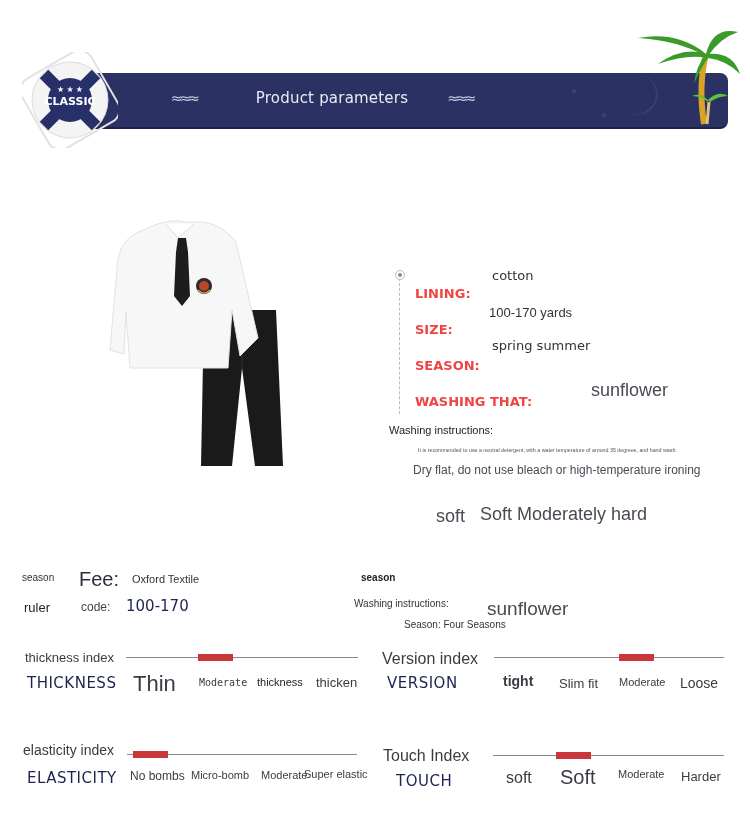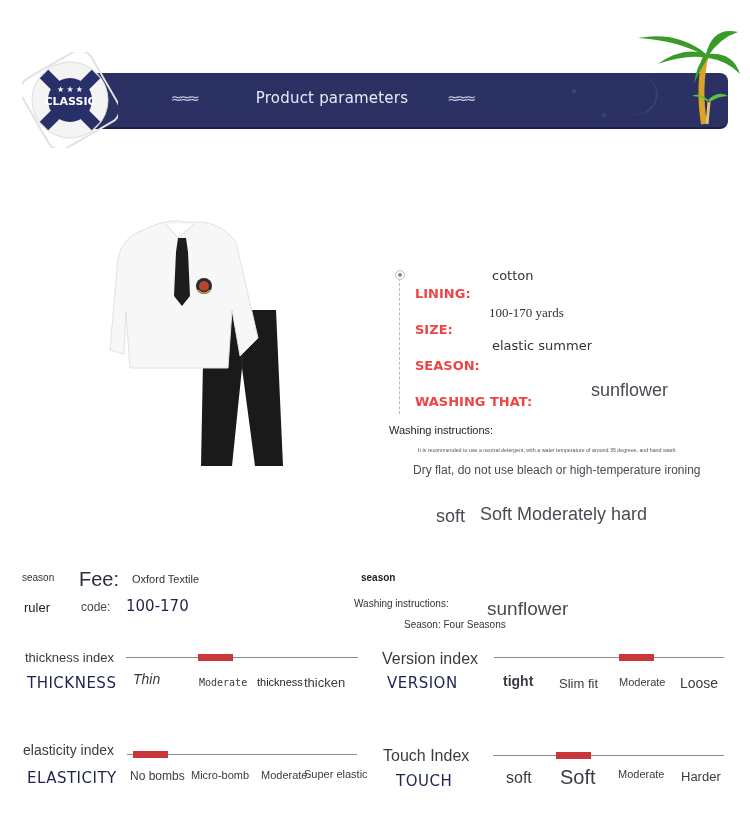--- a/index.html
+++ b/index.html
@@ -95,24 +95,24 @@
   <path d="M90 72 Q 96 78 102 72" stroke="#d5a54a" stroke-width="1.5" fill="none"></path>
 </svg>
 
 <div class="abs dash-line"></div>
 <div class="abs dot"></div>
 
 <div class="abs spec-label" style="left:415px;top:270px;">LINING:</div>
 <div class="abs spec-value" style="left:492px;top:268px;">cotton</div>
 
 <div class="abs spec-label" style="left:415px;top:306px;">SIZE:</div>
-<div class="abs spec-value condensed" style="left:489px;top:305px;font-size:13px;font-family:Liberation Serif, serif;">100-170 yards</div>
+<div class="abs spec-value condensed" style="left:489px;top:305px;font-size:13px;">100-170 yards</div>
 
 <div class="abs spec-label" style="left:415px;top:342px;">SEASON:</div>
-<div class="abs spec-value" style="left:492px;top:338px;">elastic summer</div>
+<div class="abs spec-value" style="left:492px;top:338px;">spring summer</div>
 
 <div class="abs spec-label" style="left:415px;top:378px;">WASHING THAT:</div>
 <div class="abs gray condensed" style="left:591px;top:380px;font-size:18px;">sunflower</div>
 
 <div class="abs gray condensed" style="left:389px;top:424px;font-size:11px;color:#222;">Washing instructions:</div>
 <div class="abs" style="left:418px;top:447px;font-size:5.3px;color:#555;white-space:nowrap;">It is recommended to use a neutral detergent, with a water temperature of around 35 degrees, and hand wash.</div>
 <div class="abs gray condensed" style="left:413px;top:463px;font-size:12px;">Dry flat, do not use bleach or high-temperature ironing</div>
 <div class="abs gray condensed" style="left:436px;top:506px;font-size:18px;">soft</div>
 <div class="abs gray condensed" style="left:480px;top:504px;font-size:18px;">Soft Moderately hard</div>
 
@@ -125,24 +125,24 @@
 
 <div class="abs condensed" style="left:361px;top:572px;font-size:10px;color:#222;font-weight:bold;">season</div>
 <div class="abs condensed" style="left:404px;top:572px;font-size:10px;color:#333;margin-top:47px;">Season: Four Seasons</div>
 <div class="abs condensed" style="left:354px;top:598px;font-size:10px;color:#333;">Washing instructions:</div>
 <div class="abs gray condensed" style="left:487px;top:598px;font-size:19px;">sunflower</div>
 
 <div class="abs idx-title condensed" style="left:25px;top:650px;">thickness index</div>
 <div class="abs scale-line" style="left:126px;top:657px;width:232px;"></div>
 <div class="abs scale-mark" style="left:198px;top:654px;width:35px;"></div>
 <div class="abs idx-cap" style="left:27px;top:674px;">THICKNESS</div>
-<div class="abs opt condensed" style="left:133px;top:671px;font-size:14px;font-style:italic;">Thin</div>
+<div class="abs opt condensed" style="left:133px;top:671px;font-size:22px;">Thin</div>
 <div class="abs opt" style="left:199px;top:677px;font-size:10px;font-family:'DejaVu Sans Mono',monospace;">Moderate</div>
 <div class="abs opt condensed" style="left:257px;top:676px;font-size:11px;color:#222;">thickness</div>
-<div class="abs opt condensed" style="left:304px;top:675px;font-size:13px;">thicken</div>
+<div class="abs opt condensed" style="left:316px;top:675px;font-size:13px;">thicken</div>
 
 <div class="abs idx-title-lg condensed" style="left:382px;top:650px;">Version index</div>
 <div class="abs scale-line" style="left:494px;top:657px;width:230px;"></div>
 <div class="abs scale-mark" style="left:619px;top:654px;width:35px;"></div>
 <div class="abs idx-cap" style="left:387px;top:674px;">VERSION</div>
 <div class="abs opt condensed" style="left:503px;top:673px;font-size:14px;font-weight:bold;">tight</div>
 <div class="abs opt condensed" style="left:559px;top:676px;font-size:13px;">Slim fit</div>
 <div class="abs opt condensed" style="left:619px;top:676px;font-size:11px;">Moderate</div>
 <div class="abs opt condensed" style="left:680px;top:675px;font-size:14px;">Loose</div>
 

